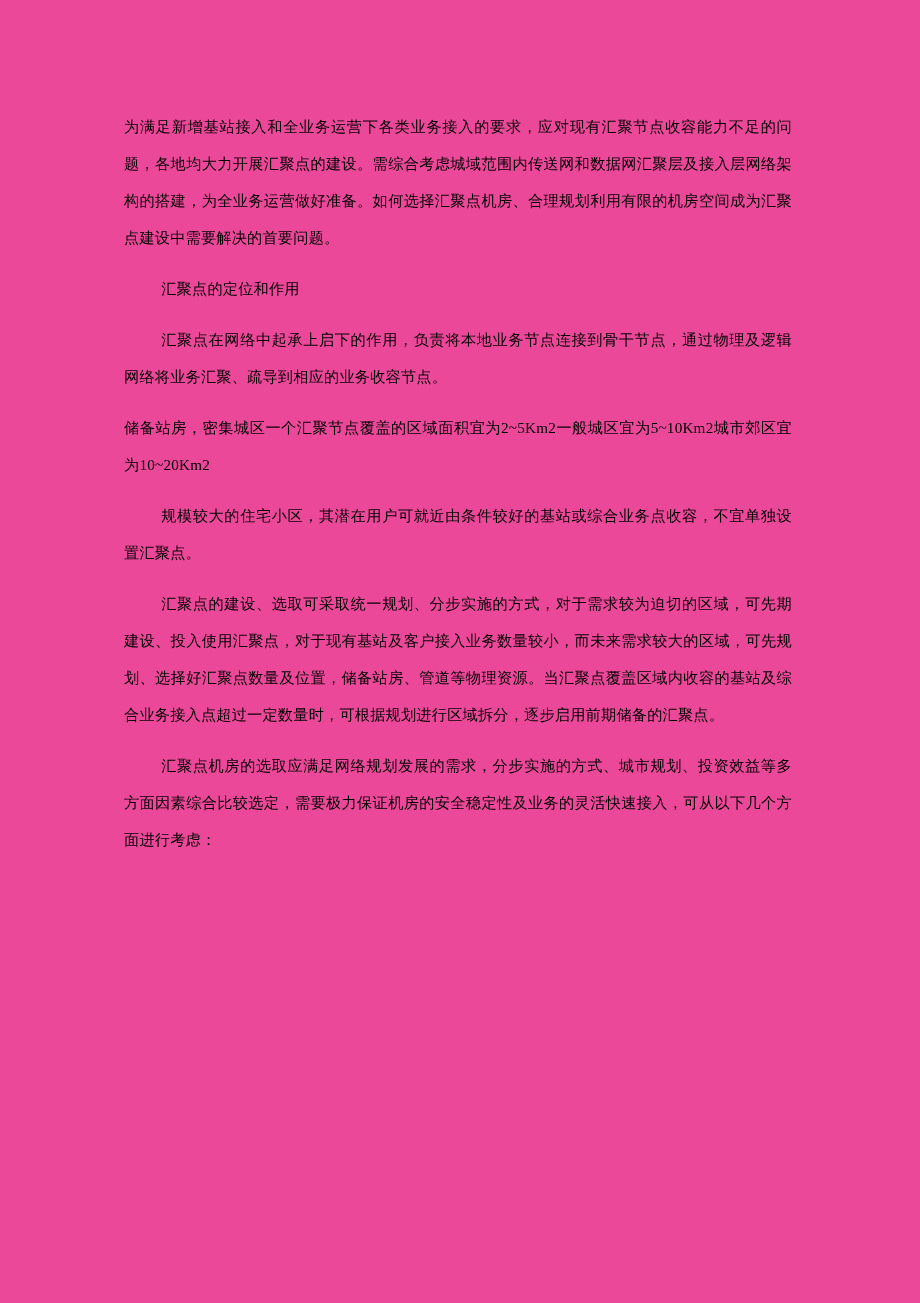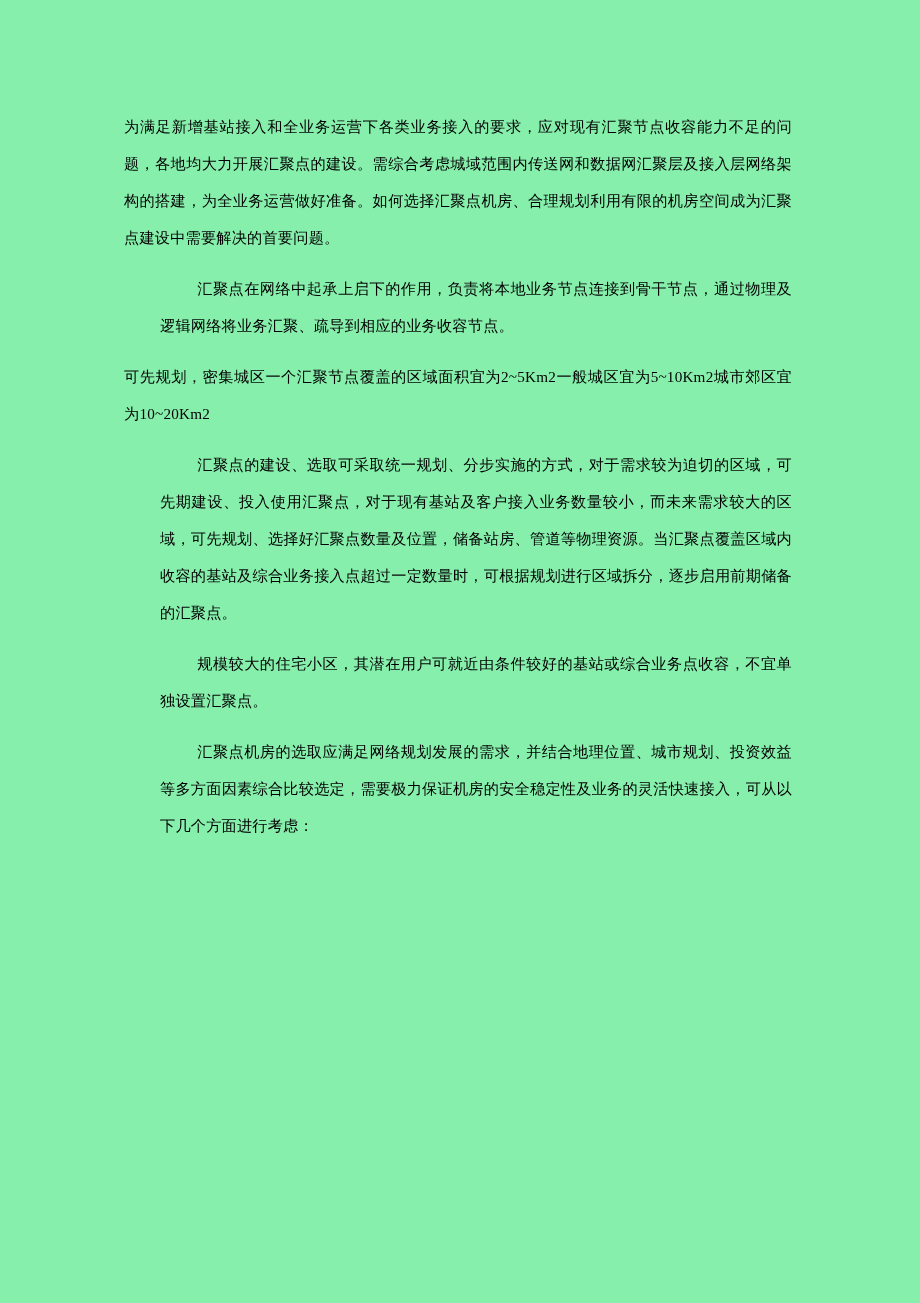--- a/index.html
+++ b/index.html
@@ -11,39 +11,38 @@
     width: 920px;
     height: 1303px;
     font-family: "Liberation Serif", "DejaVu Serif", serif;
     color: #000000;
     overflow: hidden;
   }
   .page {
     position: relative;
     width: 920px;
     height: 1303px;
-    background: #86efac;
+    background: #ec4899;
     box-sizing: border-box;
     padding: 108px 128px 0 124px;
   }
   .doc-body {
     width: 668px;
   }
   p {
     margin: 0 0 14px 0;
     font-size: 15.2px;
     line-height: 37px;
     text-align: justify;
     text-justify: inter-ideograph;
     letter-spacing: 0.2px;
     word-break: break-all;
   }
   p.indent {
     text-indent: 2.45em;
-    margin-left: 36px;
   }
   p.noindent {
     text-indent: 0;
   }
   .callout {
     margin: 0 0 14px 0;
     font-size: 15.2px;
     line-height: 37px;
     text-indent: 0;
     letter-spacing: 0.2px;
@@ -58,27 +57,28 @@
   }
 </style>
 </head>
 <body>
 
 <div class="page">
   <div class="doc-body">
 
     <p class="noindent">为满足新增基站接入和全业务运营下各类业务接入的要求，应对现有汇聚节点收容能力不足的问题，各地均大力开展汇聚点的建设。需综合考虑城域范围内传送网和数据网汇聚层及接入层网络架构的搭建，为全业务运营做好准备。如何选择汇聚点机房、合理规划利用有限的机房空间成为汇聚点建设中需要解决的首要问题。</p>
 
+    <p class="heading">汇聚点的定位和作用</p>
 
     <p class="indent">汇聚点在网络中起承上启下的作用，负责将本地业务节点连接到骨干节点，通过物理及逻辑网络将业务汇聚、疏导到相应的业务收容节点。</p>
 
-    <p class="callout">可先规划，密集城区一个汇聚节点覆盖的区域面积宜为2~5Km2一般城区宜为5~10Km2城市郊区宜为10~20Km2</p>
+    <p class="callout">储备站房，密集城区一个汇聚节点覆盖的区域面积宜为2~5Km2一般城区宜为5~10Km2城市郊区宜为10~20Km2</p>
 
+
+    <p class="indent">规模较大的住宅小区，其潜在用户可就近由条件较好的基站或综合业务点收容，不宜单独设置汇聚点。</p>
 
     <p class="indent">汇聚点的建设、选取可采取统一规划、分步实施的方式，对于需求较为迫切的区域，可先期建设、投入使用汇聚点，对于现有基站及客户接入业务数量较小，而未来需求较大的区域，可先规划、选择好汇聚点数量及位置，储备站房、管道等物理资源。当汇聚点覆盖区域内收容的基站及综合业务接入点超过一定数量时，可根据规划进行区域拆分，逐步启用前期储备的汇聚点。</p>
 
-    <p class="indent">规模较大的住宅小区，其潜在用户可就近由条件较好的基站或综合业务点收容，不宜单独设置汇聚点。</p>
 
-
-    <p class="indent">汇聚点机房的选取应满足网络规划发展的需求，并结合地理位置、城市规划、投资效益等多方面因素综合比较选定，需要极力保证机房的安全稳定性及业务的灵活快速接入，可从以下几个方面进行考虑：</p>
+    <p class="indent">汇聚点机房的选取应满足网络规划发展的需求，分步实施的方式、城市规划、投资效益等多方面因素综合比较选定，需要极力保证机房的安全稳定性及业务的灵活快速接入，可从以下几个方面进行考虑：</p>
 
   </div>
 </div>
 
 </body></html>

